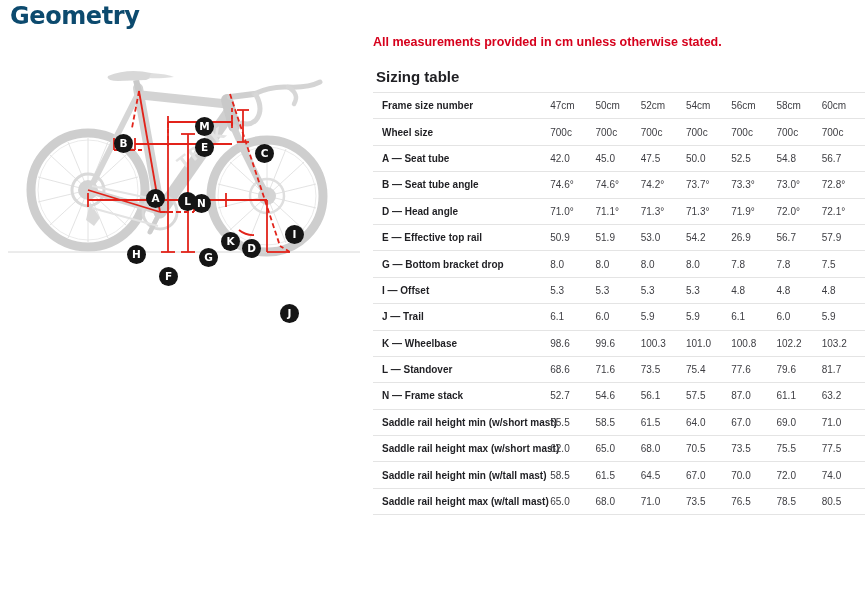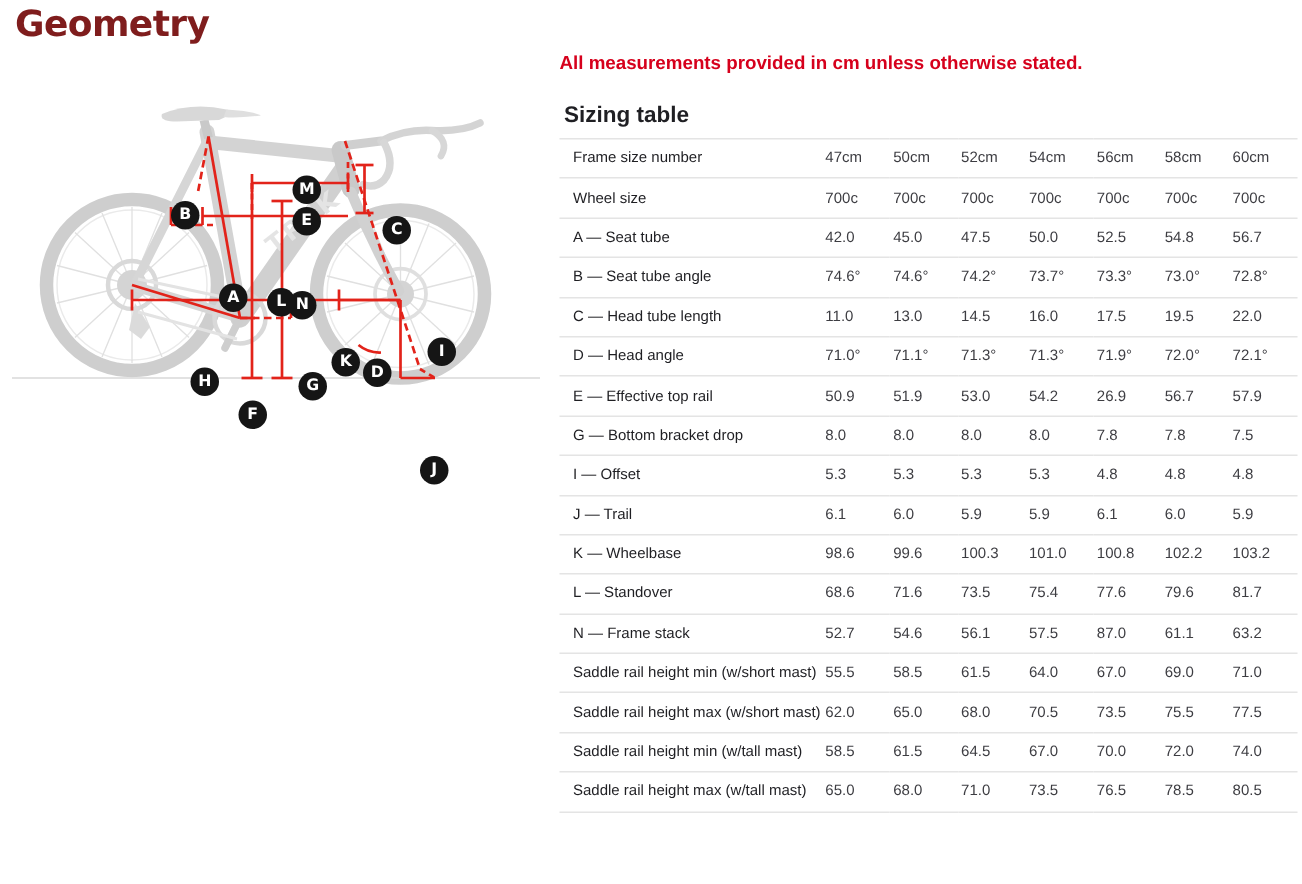--- a/index.html
+++ b/index.html
@@ -20,21 +20,21 @@
   #left-pane {
     position: absolute;
     left: 0; top: 0;
     width: 368px; height: 589px;
   }
   #page-title {
     position: absolute;
     left: 10px; top: 2px;
     font-size: 24px;
     font-weight: bold;
-    color: #7f1d1d;
+    color: #0c4a6e;
     letter-spacing: -0.4px;
     font-family: "DejaVu Sans", sans-serif;
   }
   #bike-diagram {
     position: absolute;
     left: 8px; top: 50px;
     width: 352px; height: 240px;
   }
 
   
@@ -68,21 +68,21 @@
   #sizing-table td {
     border-top: 1px solid #e4e4e4;
     font-size: 10px;
     color: #3d3d42;
     padding: 0;
     vertical-align: middle;
     white-space: nowrap;
   }
   #sizing-table td.rowlabel {
     width: 175px;
-    font-weight: normal;
+    font-weight: bold;
     color: #1f1f23;
     padding-left: 9px;
   }
   #sizing-table td.val {
     width: 45.2px;
     text-align: left;
     padding-left: 2px;
   }
   #sizing-table tr:last-child td { border-bottom: 1px solid #e4e4e4; }
 
@@ -311,30 +311,20 @@
             <td class="rowlabel">B — Seat tube angle</td>
             <td class="val">74.6°</td>
             <td class="val">74.6°</td>
             <td class="val">74.2°</td>
             <td class="val">73.7°</td>
             <td class="val">73.3°</td>
             <td class="val">73.0°</td>
             <td class="val">72.8°</td>
           </tr>
           <tr>
-            <td class="rowlabel">C — Head tube length</td>
-            <td class="val">11.0</td>
-            <td class="val">13.0</td>
-            <td class="val">14.5</td>
-            <td class="val">16.0</td>
-            <td class="val">17.5</td>
-            <td class="val">19.5</td>
-            <td class="val">22.0</td>
-          </tr>
-          <tr>
             <td class="rowlabel">D — Head angle</td>
             <td class="val">71.0°</td>
             <td class="val">71.1°</td>
             <td class="val">71.3°</td>
             <td class="val">71.3°</td>
             <td class="val">71.9°</td>
             <td class="val">72.0°</td>
             <td class="val">72.1°</td>
           </tr>
           <tr>

